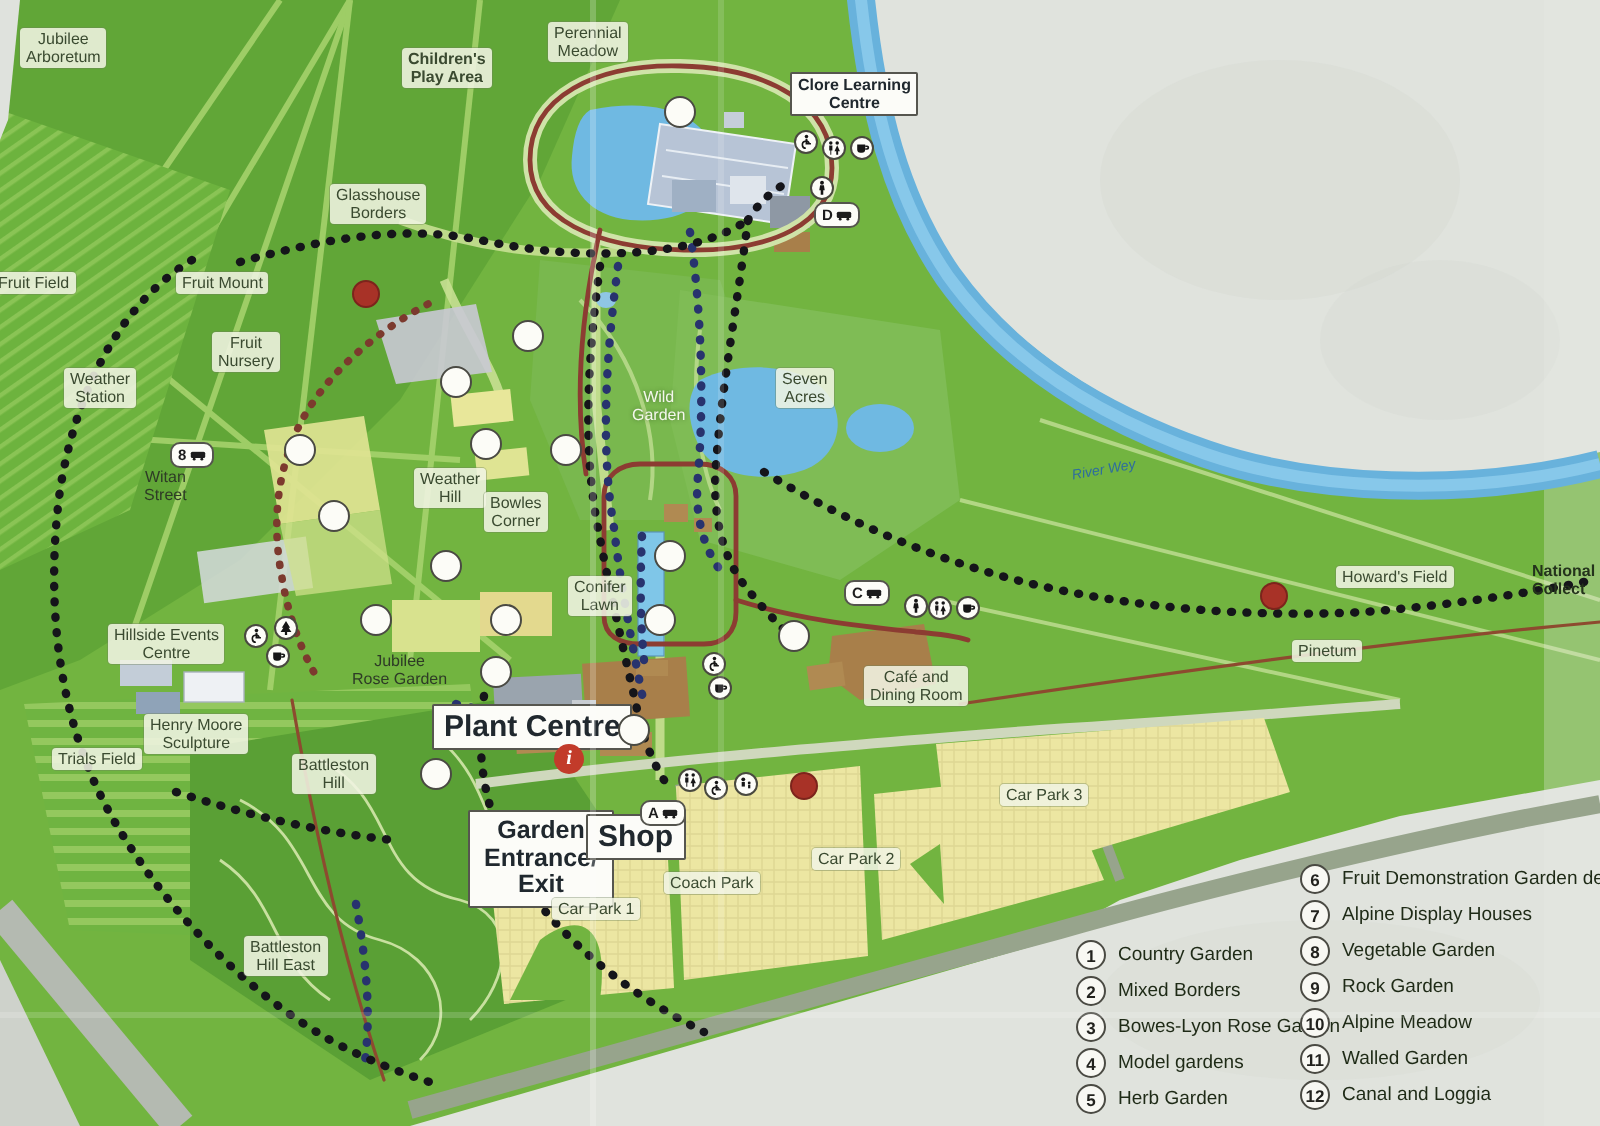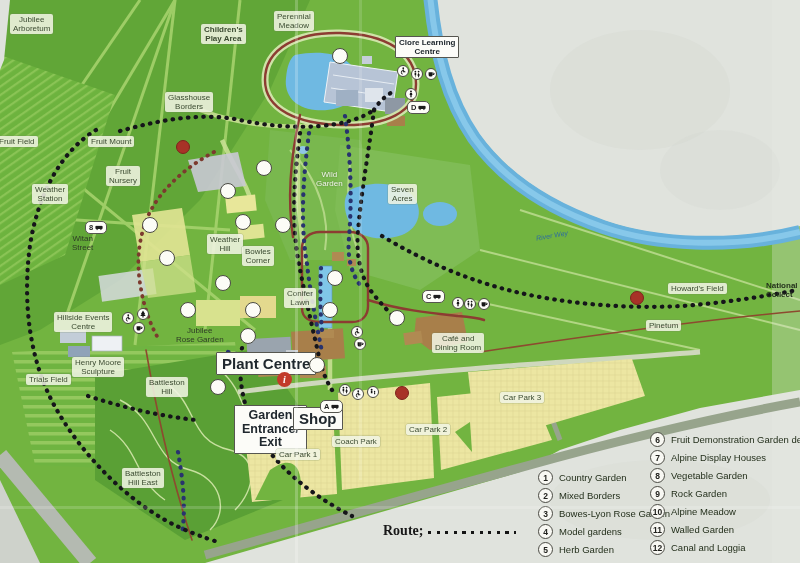--- a/index.html
+++ b/index.html
@@ -6,21 +6,21 @@
   .stage{position:relative;width:800px;height:563px;overflow:hidden;background:#e0e3dd;
          font-family:"Liberation Sans",sans-serif;}
   svg.map{position:absolute;left:0;top:0;}
   .layer{position:absolute;left:0;top:0;width:800px;height:563px;pointer-events:none;}
 
   .lbl{position:absolute;font-size:8px;line-height:1.15;color:#33402a;text-align:center;}
   .lbl .ln{display:block;white-space:nowrap;}
   .lbl.box{background:rgba(240,244,226,.88);padding:1px 3px;border-radius:2px;
            box-shadow:0 0 0 .5px rgba(110,130,90,.4);color:#3a4a30;}
   .lbl.plain{color:#2e3b26;}
-  .lbl.white{color:#f4f7ec;text-shadow:0 0 2px rgba(50,80,35,.6);}
+  .lbl.white{color:#f4f7ec;text-shadow:0 0 2px rgba(50,80,35,.6);margin-top:24px;}
   .lbl.blue{color:#2e6d9e;font-style:italic;font-size:7px;}
   .lbl.natl{font-size:8px;font-weight:bold;color:#24331c;text-align:left;}
   .lbl.frame,.lbl.frame-sm,.lbl.frame-lg{background:#fcfcf8;border:1px solid #56564f;
            color:#20282e;font-weight:bold;border-radius:1px;}
   .lbl.frame{font-size:15px;padding:2px 5px;}
   .lbl.frame-sm{font-size:8px;padding:1px 3px;}
   .lbl.frame-lg{font-size:12.5px;line-height:1.08;padding:3px 7px;}
 
   .marker{position:absolute;width:16px;height:16px;margin:-8px 0 0 -8px;background:#fcfcf7;
           border:1.5px solid #4a4a43;border-radius:50%;font-size:9px;font-weight:bold;color:#2b2b26;
@@ -564,24 +564,20 @@
       <div class="leg-item">
         <span class="leg-num">11</span>
         <span class="leg-label">Walled Garden</span>
       </div>
       <div class="leg-item">
         <span class="leg-num">12</span>
         <span class="leg-label">Canal and Loggia</span>
       </div>
     </div>
 
-  <div id="route-key">
-    <span class="route-word">Route;</span>
-    <span class="route-dots"></span>
-  </div>
   <div id="scale">
 
   <span class="scale-tick" style="left: 0px;"></span>
       <span class="scale-tick" style="left: 23px;"></span>
       <span class="scale-tick" style="left: 47px;"></span>
       <span class="scale-tick" style="left: 74px;"></span>
     </div>
 
   <div class="crease v1"></div>
   <div class="crease v2"></div>

